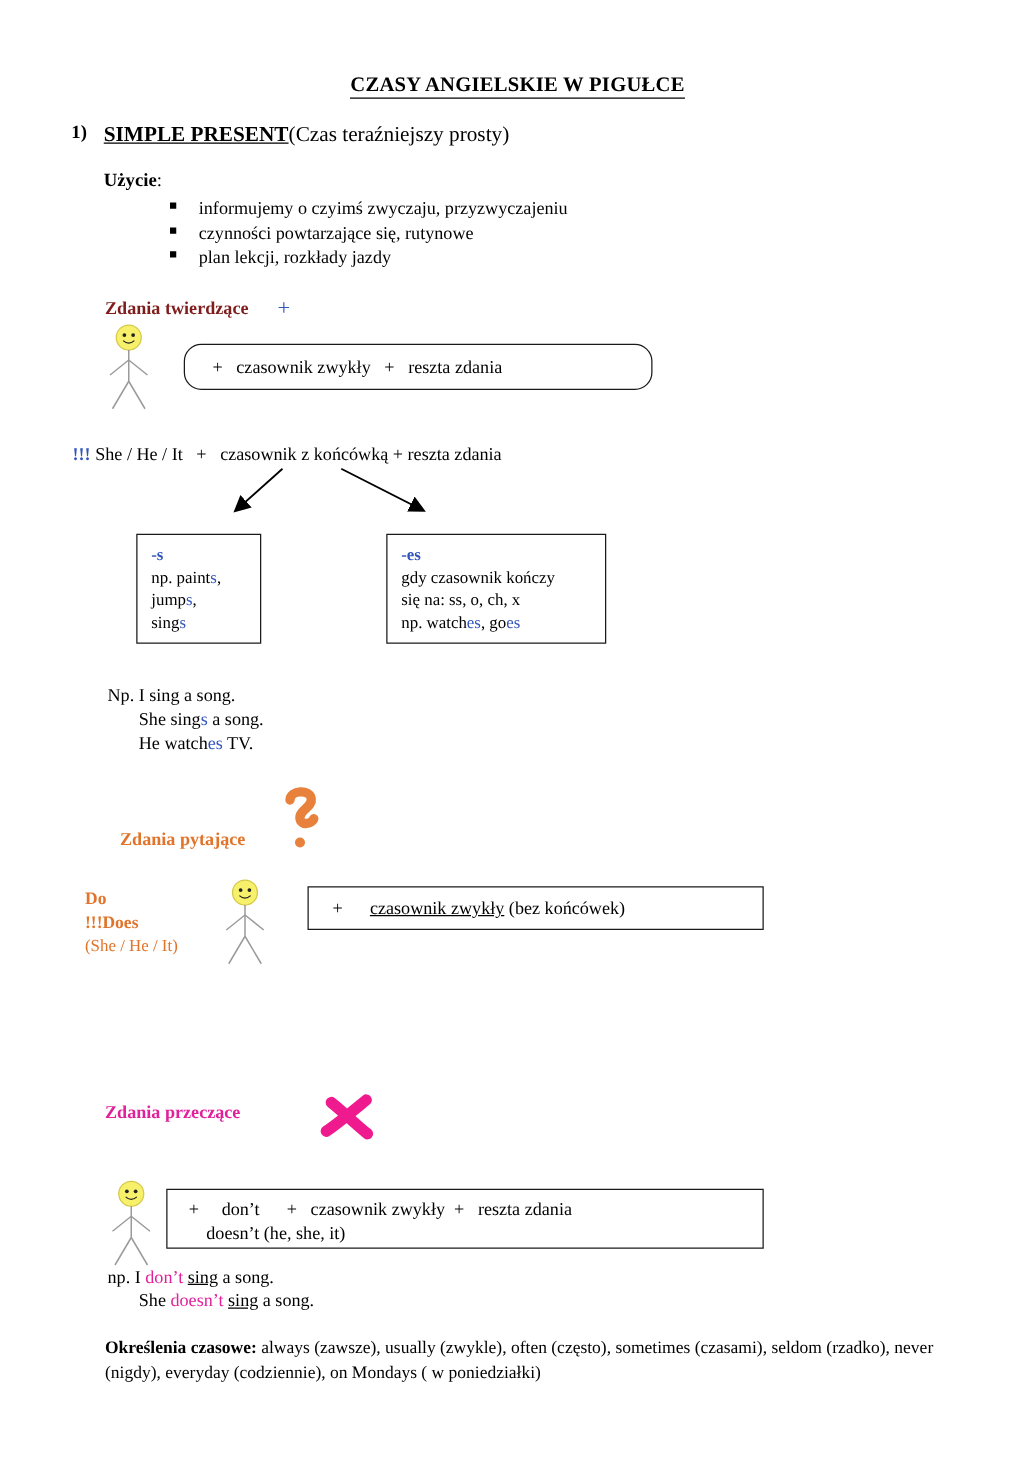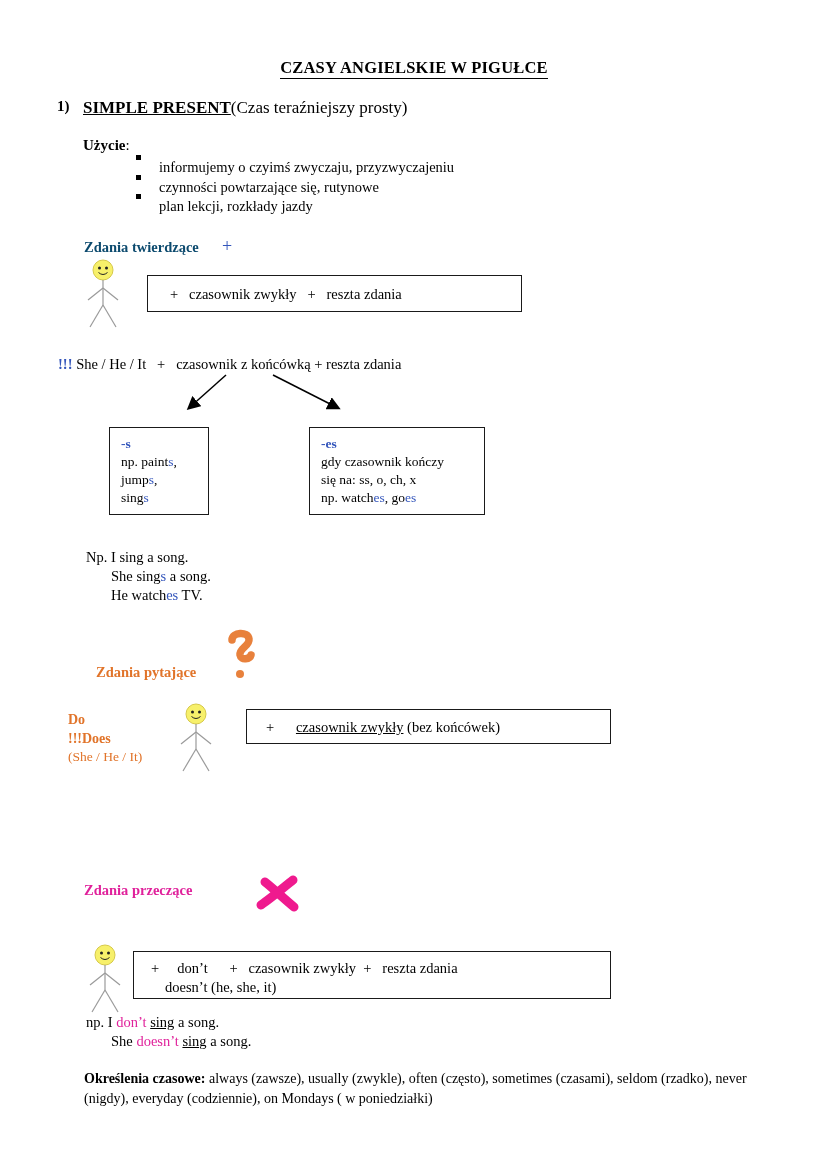--- a/index.html
+++ b/index.html
@@ -29,42 +29,42 @@
   .sec-num{top:98px;left:57px;font-size:15px;font-weight:bold;}
   .sec-head{top:98px;left:83px;font-size:17px;}
   .sec-head b{font-weight:bold;}
   .sec-head b u{text-decoration:underline;}
 
   
   .uzycie{top:137px;left:83px;font-size:15px;font-weight:bold;}
   .uzycie em{font-style:normal;font-weight:bold;}
   .uzycie .colon{font-weight:normal;}
   .bullets{top:158px;left:136px;font-size:14.5px;line-height:19.5px;}
-  .bullets .row{display:flex;align-items:flex-start;}
+  .bullets .row{display:flex;align-items:center;}
   .bullets .sq{
     display:inline-block;width:5px;height:5px;background:#000;
     margin-right:18px;position:relative;top:-3px;flex:none;
   }
 
   
-  .h-blue{font-size:14.5px;font-weight:bold;color:#0c4a6e;}
+  .h-blue{font-size:14.5px;font-weight:bold;color:#7f1d1d;}
   .h-orange{font-size:14.5px;font-weight:bold;color:#e1742a;}
   .h-pink{font-size:14.5px;font-weight:bold;color:#e0219b;}
 
   .aff-head{top:239px;left:84px;}
   .aff-plus{top:236px;left:222px;font-size:18px;color:#3355bb;font-weight:400;}
 
   
   .box{
     border:1.4px solid #1a1a1a;background:#fff;
     box-sizing:border-box;
   }
   .box .inner{font-size:14.5px;line-height:20px;}
 
-  .box1{top:275px;left:147px;width:375px;height:37px;}
+  .box1{top:275px;left:147px;width:375px;height:37px;border-radius:14px;}
   .box1 .inner{padding:8px 0 0 22px;}
 
   
   .shehe{top:356px;left:58px;font-size:14.5px;font-family:Liberation Serif, serif;}
   .shehe .bang{color:#3355bb;font-weight:bold;}
 
   
   .box-s{top:427px;left:109px;width:100px;height:88px;}
   .box-es{top:427px;left:309px;width:176px;height:88px;}
   .endbox .inner{padding:7px 0 0 11px;font-size:13.5px;line-height:18px;}

